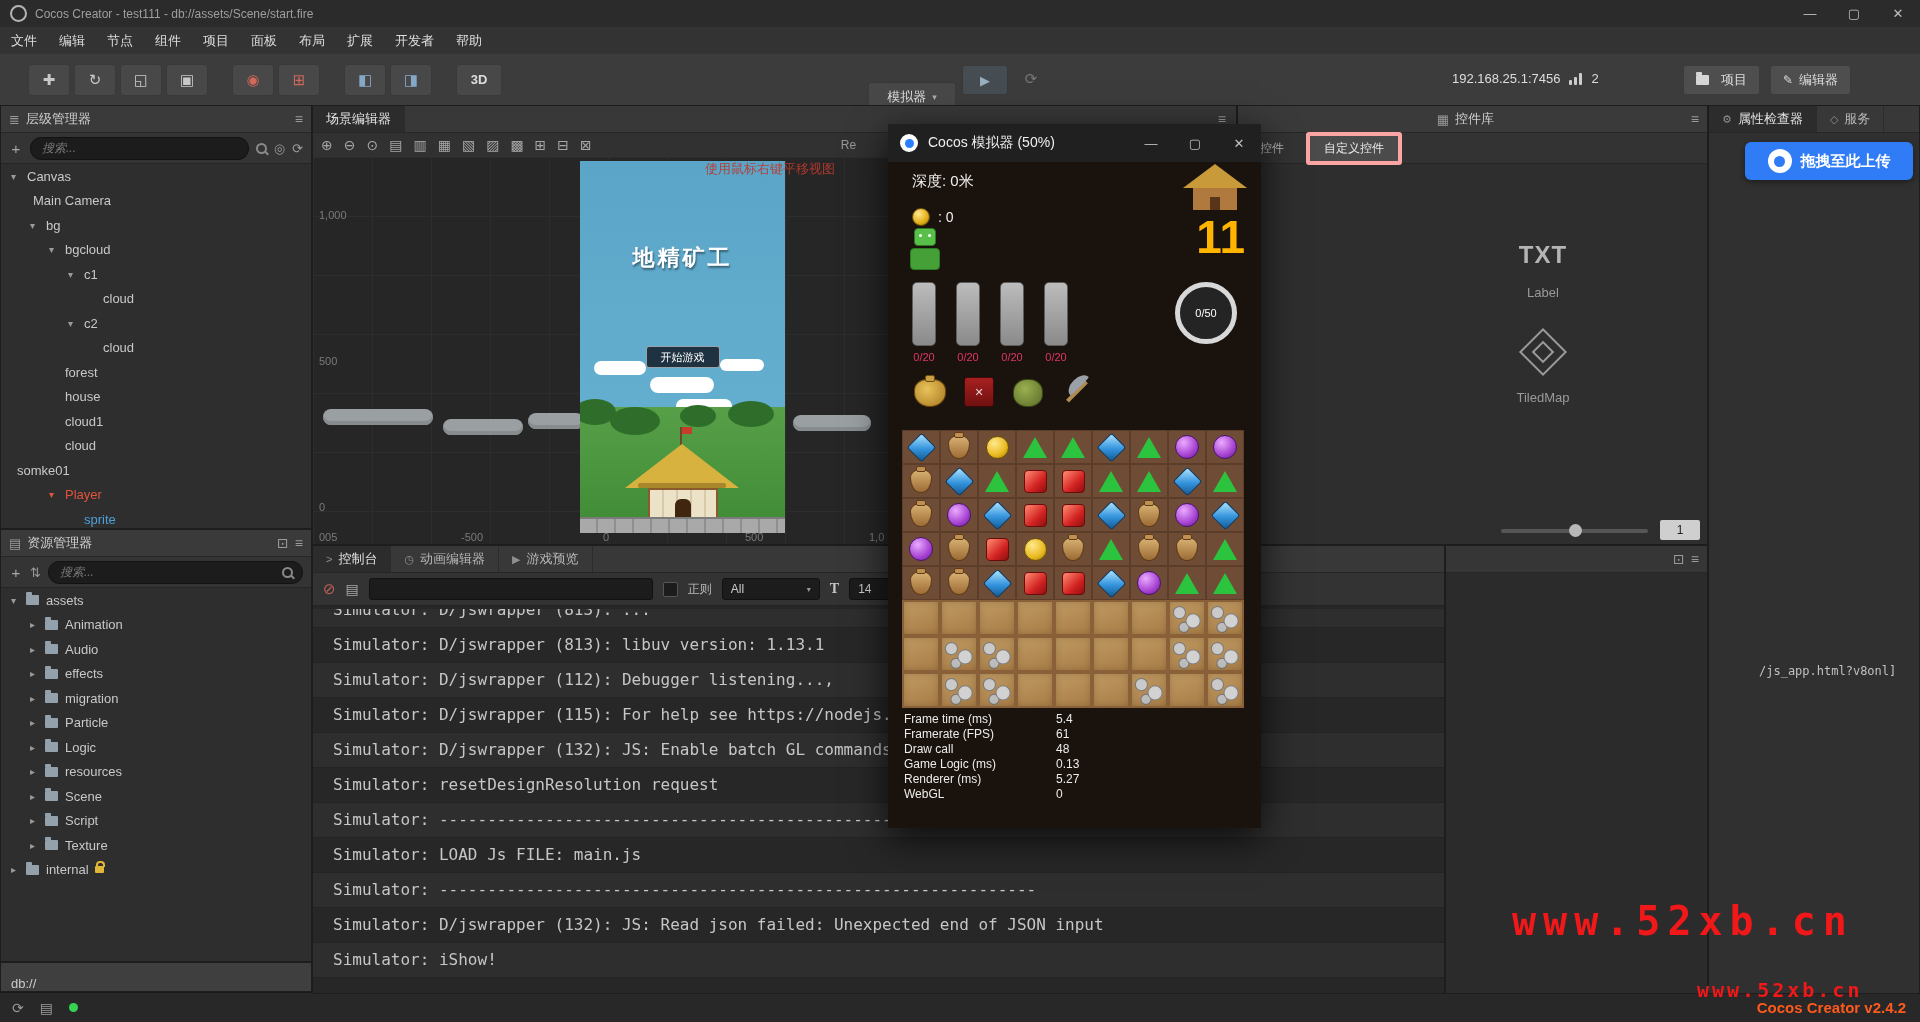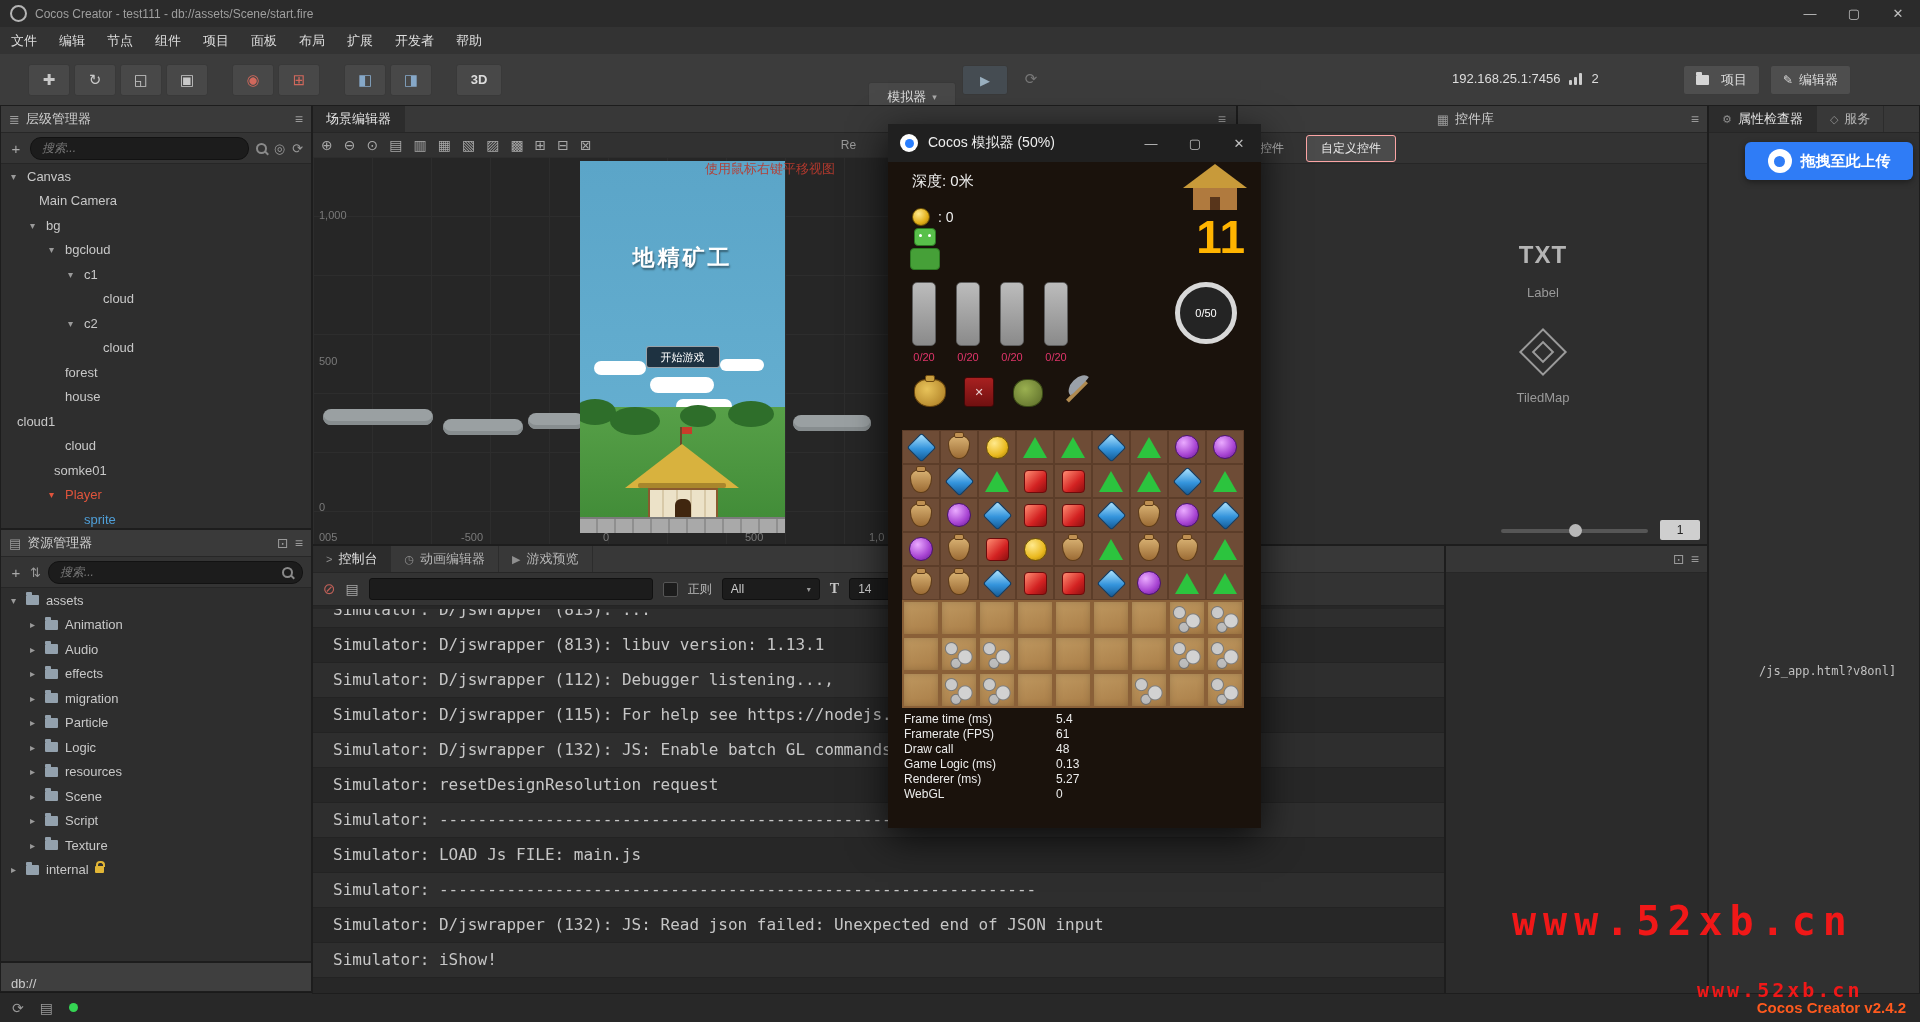--- a/index.html
+++ b/index.html
@@ -95,21 +95,21 @@
   .csel .dd{font-size:8px;color:#999;margin-left:10px;}
   .tglyph{font-weight:bold;color:#c8c8c8;font-size:14px;font-family:"Liberation Serif",serif;}
   #console-lines{position:absolute;left:0;top:63px;right:0;bottom:0;overflow:hidden;font-family:"DejaVu Sans Mono","Liberation Mono",monospace;font-size:16px;color:#c6c6c6;}
   .cline{height:34px;line-height:34px;padding-left:20px;white-space:nowrap;border-bottom:1px solid #232323;}
   .cline.a{background:#2e2e2e;}
   .cline.b{background:#272727;}
   .cline.partial{margin-top:-16px;}
   
   .ltabs{height:30px;background:#333;border-bottom:1px solid #262626;display:flex;align-items:center;gap:8px;padding:0 8px;}
   .ltab{padding:4px 14px;font-size:12px;color:#b5b5b5;}
-  .ltab.active{background:#4b4b4b;border:1px solid #fca5a5;border-radius:3px;color:#e8e8e8;}
+  .ltab.active{background:#4b4b4b;border:4px solid #fca5a5;border-radius:3px;color:#e8e8e8;}
   #lib-items{position:absolute;left:240px;top:135px;width:130px;display:flex;flex-direction:column;gap:30px;align-items:center;}
   .witem{display:flex;flex-direction:column;align-items:center;gap:16px;}
   .txticon{font-weight:bold;font-size:24px;color:#b4b4b4;letter-spacing:1px;}
   .wlabel{font-size:13px;color:#9a9a9a;}
   .tmicon{width:44px;height:44px;position:relative;}
   .tmicon::before{content:"";position:absolute;inset:5px;border:2px solid #9a9a9a;transform:rotate(45deg);}
   .tmicon::after{content:"";position:absolute;inset:14px;border:2px solid #9a9a9a;transform:rotate(45deg);}
   #lib-slider{position:absolute;left:0;top:413px;width:100%;height:24px;}
   .strack{position:absolute;left:263px;top:10px;width:147px;height:4px;background:#565656;border-radius:2px;}
   .shandle{position:absolute;left:68px;top:-5px;width:13px;height:13px;background:#b8b8b8;border-radius:50%;}
@@ -267,21 +267,21 @@
       </span>
       <span class="mag"></span>
       <span class="mini">◎</span>
       <span class="mini">⟳</span>
     </div>
     <div id="hier-tree">
         <div class="trow" style="padding-left: 10px;">
           <span class="arrow">▾</span>
           <span class="tlabel">Canvas</span>
         </div>
-        <div class="trow" style="padding-left: 22px;">
+        <div class="trow" style="padding-left: 16px;">
           <span class="arrow"></span>
           <span class="tlabel">Main Camera</span>
         </div>
         <div class="trow" style="padding-left: 29px;">
           <span class="arrow">▾</span>
           <span class="tlabel">bg</span>
         </div>
         <div class="trow" style="padding-left: 48px;">
           <span class="arrow">▾</span>
           <span class="tlabel">bgcloud</span>
@@ -303,29 +303,29 @@
           <span class="tlabel">cloud</span>
         </div>
         <div class="trow" style="padding-left: 48px;">
           <span class="arrow"></span>
           <span class="tlabel">forest</span>
         </div>
         <div class="trow" style="padding-left: 48px;">
           <span class="arrow"></span>
           <span class="tlabel">house</span>
         </div>
-        <div class="trow" style="">
+        <div class="trow" style="padding-left: 48px;">
           <span class="arrow"></span>
           <span class="tlabel">cloud1</span>
         </div>
         <div class="trow" style="padding-left: 48px;">
           <span class="arrow"></span>
           <span class="tlabel">cloud</span>
         </div>
-        <div class="trow" style=" margin-left: 37px;">
+        <div class="trow" style="">
           <span class="arrow"></span>
           <span class="tlabel">somke01</span>
         </div>
         <div class="trow" style="padding-left: 48px;">
           <span class="arrow" style="color: rgb(224, 84, 60);">▾</span>
           <span class="tlabel" style="color: rgb(224, 84, 60);">Player</span>
         </div>
         <div class="trow" style="padding-left: 67px;">
           <span class="arrow" style="color: rgb(79, 159, 216);"></span>
           <span class="tlabel" style="color: rgb(79, 159, 216);">sprite</span>

